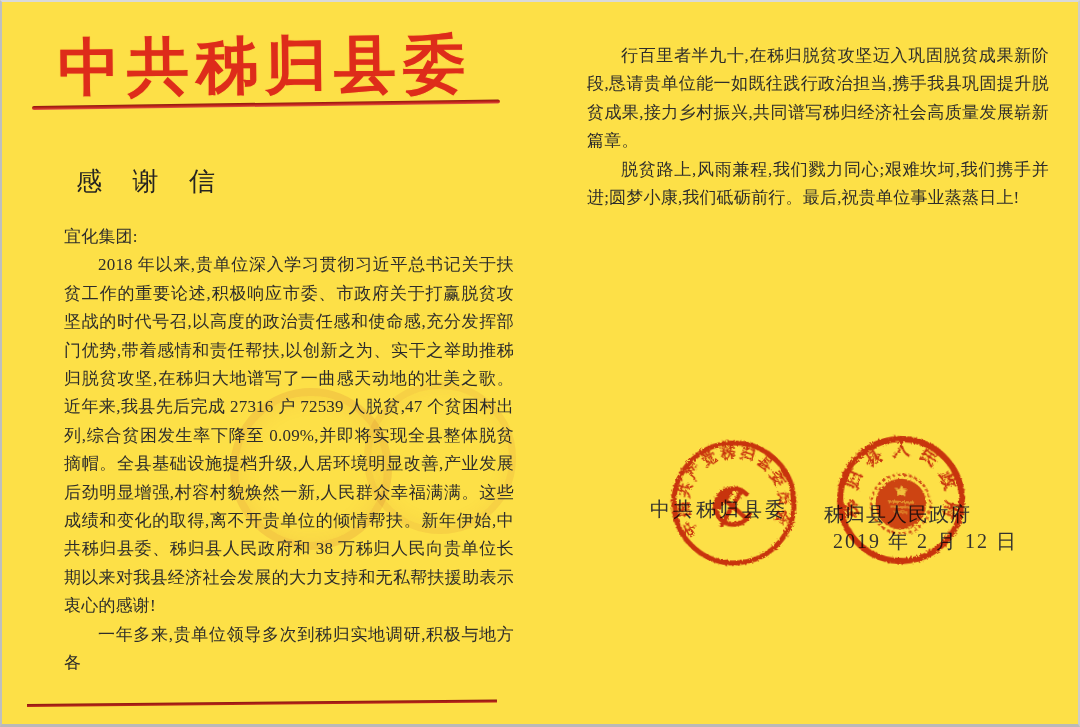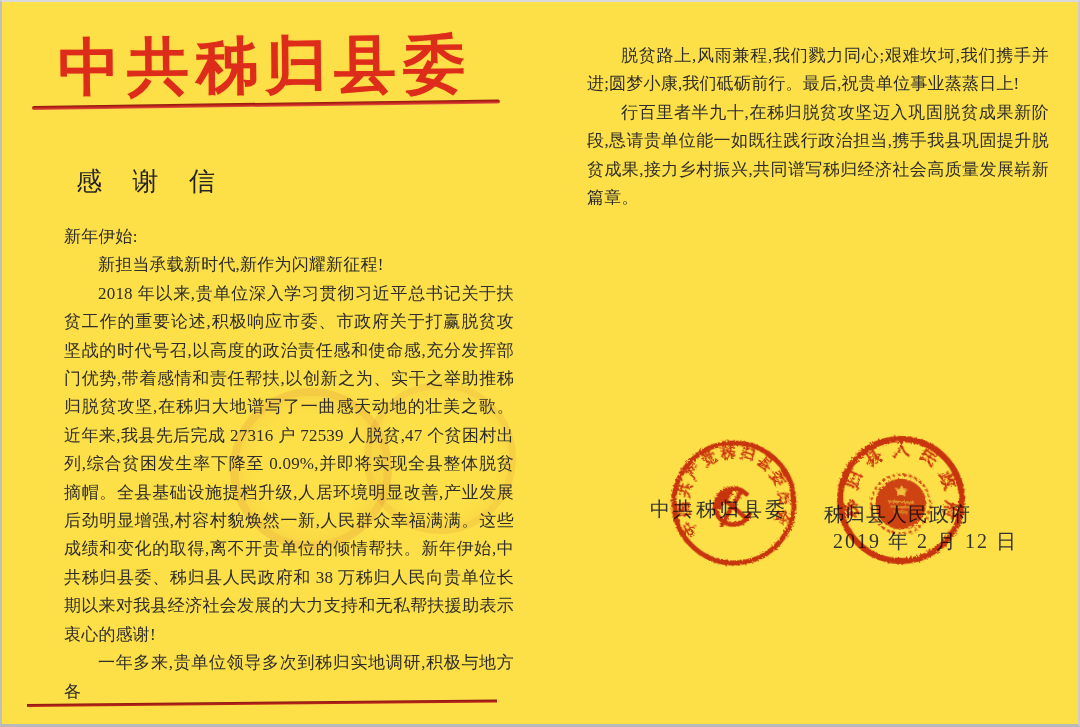--- a/index.html
+++ b/index.html
@@ -63,30 +63,29 @@
 <div class="scan">
 
   <div class="letterhead">中共秭归县委</div>
   <div class="rule-top"></div>
   <div class="doc-title">感 谢 信</div>
 
   <div class="bleed bleed-1"></div>
   <div class="bleed bleed-2"></div>
 
   <div class="col col-left">
-    <p class="salutation">新年伊始:</p>
-    <p class="indent">新担当承载新时代,新作为闪耀新征程!</p>
+    <p class="salutation">宜化集团:</p>
     <p class="indent">2018 年以来,贵单位深入学习贯彻习近平总书记关于扶贫工作的重要论述,积极响应市委、市政府关于打赢脱贫攻坚战的时代号召,以高度的政治责任感和使命感,充分发挥部门优势,带着感情和责任帮扶,以创新之为、实干之举助推秭归脱贫攻坚,在秭归大地谱写了一曲感天动地的壮美之歌。近年来,我县先后完成 27316 户 72539 人脱贫,47 个贫困村出列,综合贫困发生率下降至 0.09%,并即将实现全县整体脱贫摘帽。全县基础设施提档升级,人居环境明显改善,产业发展后劲明显增强,村容村貌焕然一新,人民群众幸福满满。这些成绩和变化的取得,离不开贵单位的倾情帮扶。新年伊始,中共秭归县委、秭归县人民政府和 38 万秭归人民向贵单位长期以来对我县经济社会发展的大力支持和无私帮扶援助表示衷心的感谢!</p>
     <p class="indent">一年多来,贵单位领导多次到秭归实地调研,积极与地方各</p>
   </div>
   <div class="rule-bottom"></div>
 
   <div class="col col-right">
+    <p class="indent">行百里者半九十,在秭归脱贫攻坚迈入巩固脱贫成果新阶段,恳请贵单位能一如既往践行政治担当,携手我县巩固提升脱贫成果,接力乡村振兴,共同谱写秭归经济社会高质量发展崭新篇章。</p>
     <p class="indent">脱贫路上,风雨兼程,我们戮力同心;艰难坎坷,我们携手并进;圆梦小康,我们砥砺前行。最后,祝贵单位事业蒸蒸日上!</p>
-    <p class="indent">行百里者半九十,在秭归脱贫攻坚迈入巩固脱贫成果新阶段,恳请贵单位能一如既往践行政治担当,携手我县巩固提升脱贫成果,接力乡村振兴,共同谱写秭归经济社会高质量发展崭新篇章。</p>
   </div>
 
   <div class="sig sig-party">中共秭归县委</div>
   <div class="sig sig-gov">秭归县人民政府</div>
   <div class="sig sig-date">2019 年 2 月 12 日</div>
 
   <svg class="seal seal-party" viewBox="-69 -69 138 138">
     <defs>
       <filter id="roughP" x="-20%" y="-20%" width="140%" height="140%">
         <feTurbulence type="fractalNoise" baseFrequency="0.55" numOctaves="2" result="n"></feTurbulence>

